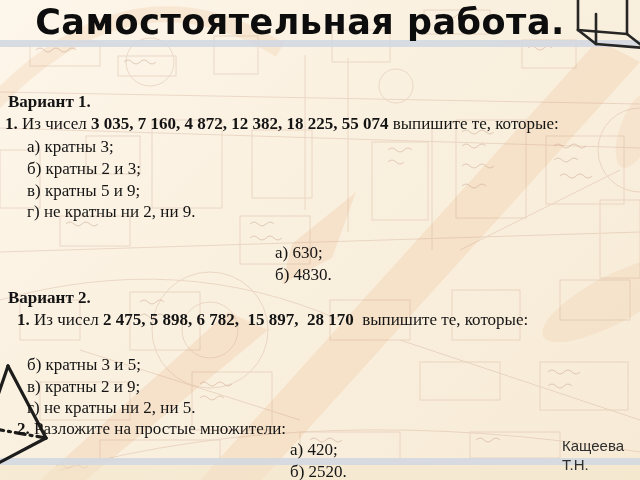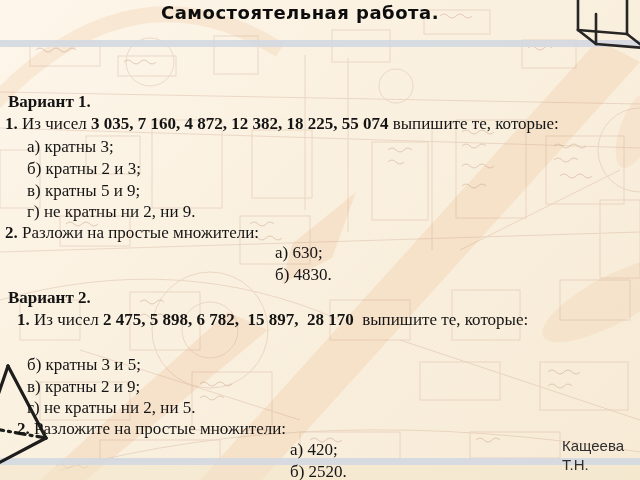--- a/index.html
+++ b/index.html
@@ -10,21 +10,21 @@
     color:#141414;
   }
   .bg{position:absolute;left:0;top:0;z-index:0;}
   .band{position:absolute;left:0;width:640px;height:7px;background:rgba(210,216,225,0.88);z-index:2;}
   .band-top{top:40px;}
   .band-bottom{top:458px;}
   .strip-bottom{position:absolute;left:0;top:465px;width:640px;height:15px;background:rgba(242,230,202,0.55);z-index:1;}
   .title{
     position:absolute;top:2px;left:0;width:600px;margin:0;text-align:center;z-index:3;
     font-family:"DejaVu Sans","Liberation Sans",sans-serif;
-    font-size:18px;font-weight:700;letter-spacing:0.5px;color:#0d0d0d;
+    font-size:35px;font-weight:700;letter-spacing:0.5px;color:#0d0d0d;
   }
   .ln{position:absolute;z-index:3;font-size:17px;line-height:22px;white-space:pre;margin-top:44px;}
   .bold{font-weight:700;}
   
   .v1h {top:47px;left:8px;}
   .v1t1{top:69px;left:5px;}
   .v1a {top:92px;left:27px;}
   .v1b {top:114px;left:27px;font-family:Liberation Serif, serif;}
   .v1c {top:136px;left:27px;}
   .v1d {top:157px;left:27px;}
@@ -166,21 +166,20 @@
   </svg>
 
   <h1 class="title">Самостоятельная работа.</h1>
 
   <div class="ln v1h bold">Вариант 1.</div>
   <div class="ln v1t1"><span class="bold">1.</span><span> Из чисел </span><span class="bold">3 035, 7 160, 4 872, 12 382, 18 225, 55 074</span><span> выпишите те, которые:</span></div>
   <div class="ln v1a">а) кратны 3;</div>
   <div class="ln v1b">б) кратны 2 и 3;</div>
   <div class="ln v1c">в) кратны 5 и 9;</div>
   <div class="ln v1d">г) не кратны ни 2, ни 9.</div>
-  <div class="ln v1t2"><span class="bold">2.</span><span> Разложи на простые множители:</span></div>
   <div class="ln v1r1">а) 630;</div>
   <div class="ln v1r2">б) 4830.</div>
 
   <div class="ln v2h bold">Вариант 2.</div>
   <div class="ln v2t1"><span class="bold">1.</span><span> Из чисел </span><span class="bold">2 475, 5 898, 6 782,  15 897,  28 170</span><span>  выпишите те, которые:</span></div>
   <div class="ln v2b">б) кратны 3 и 5;</div>
   <div class="ln v2c">в) кратны 2 и 9;</div>
   <div class="ln v2d">г) не кратны ни 2, ни 5.</div>
   <div class="ln v2t2"><span class="bold">2.</span><span> Разложите на простые множители:</span></div>
   <div class="ln v2r1">а) 420;</div>

